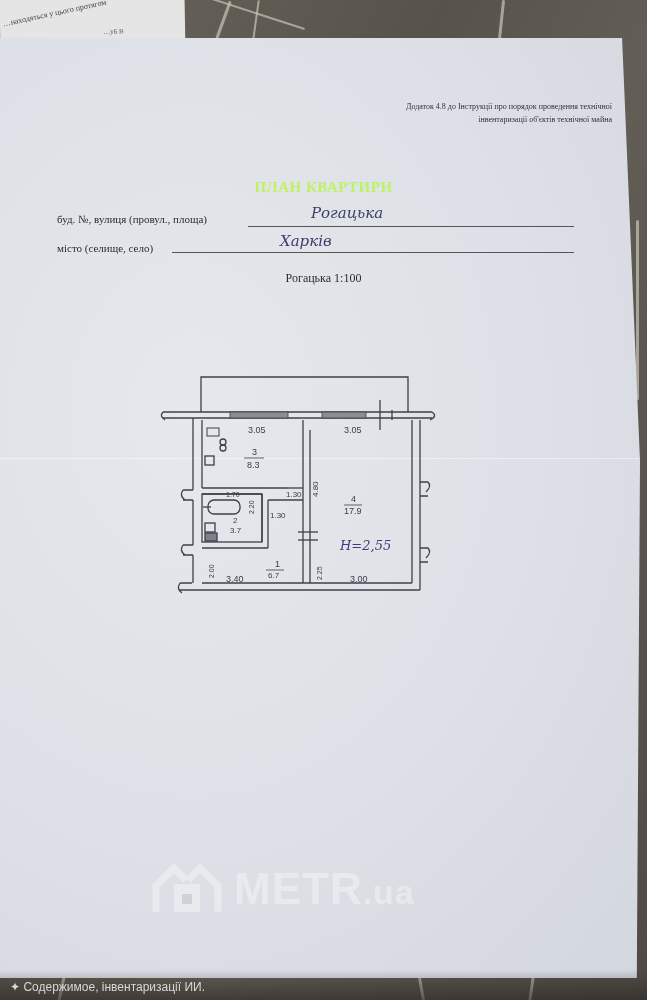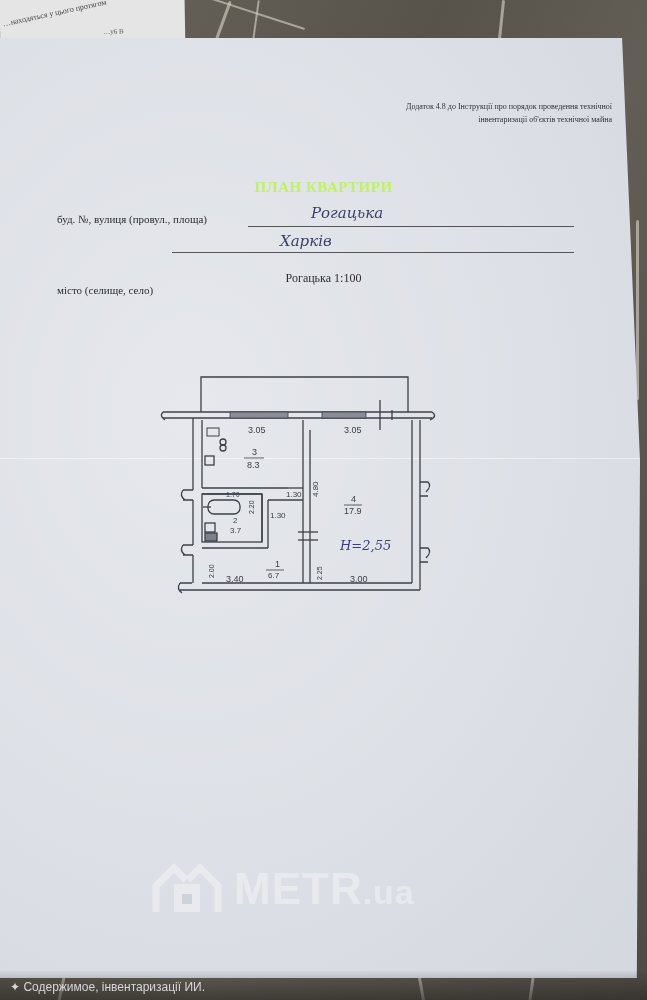--- a/index.html
+++ b/index.html
@@ -53,21 +53,21 @@
   <div>Додаток 4.8 до Інструкції про порядок проведення технічної</div>
   <div>інвентаризації об'єктів технічної майна</div>
 </div>
 
 <div class="title">ПЛАН КВАРТИРИ</div>
 
 <div class="field-label" style="left:57px;top:213px;">буд. №, вулиця (провул., площа)</div>
 <div class="field-line" style="left:248px;top:226px;width:326px;"></div>
 <div class="hand" style="left:290px;top:204px;margin-left:21px;">Рогацька</div>
 
-<div class="field-label" style="left:57px;top:242px;margin-top:42px;">місто (селище, село)</div>
+<div class="field-label" style="left:57px;top:242px;">місто (селище, село)</div>
 <div class="field-line" style="left:172px;top:252px;width:402px;"></div>
 <div class="hand" style="left:280px;top:232px;">Харків</div>
 
 <div class="scale">Рогацька 1:100</div>
 
 <svg class="plan" width="647" height="1000">
   <g fill="none" stroke="#3d4048" stroke-width="1.3">
 
     <polyline points="201,412 201,377 408,377 408,412"></polyline>
 

